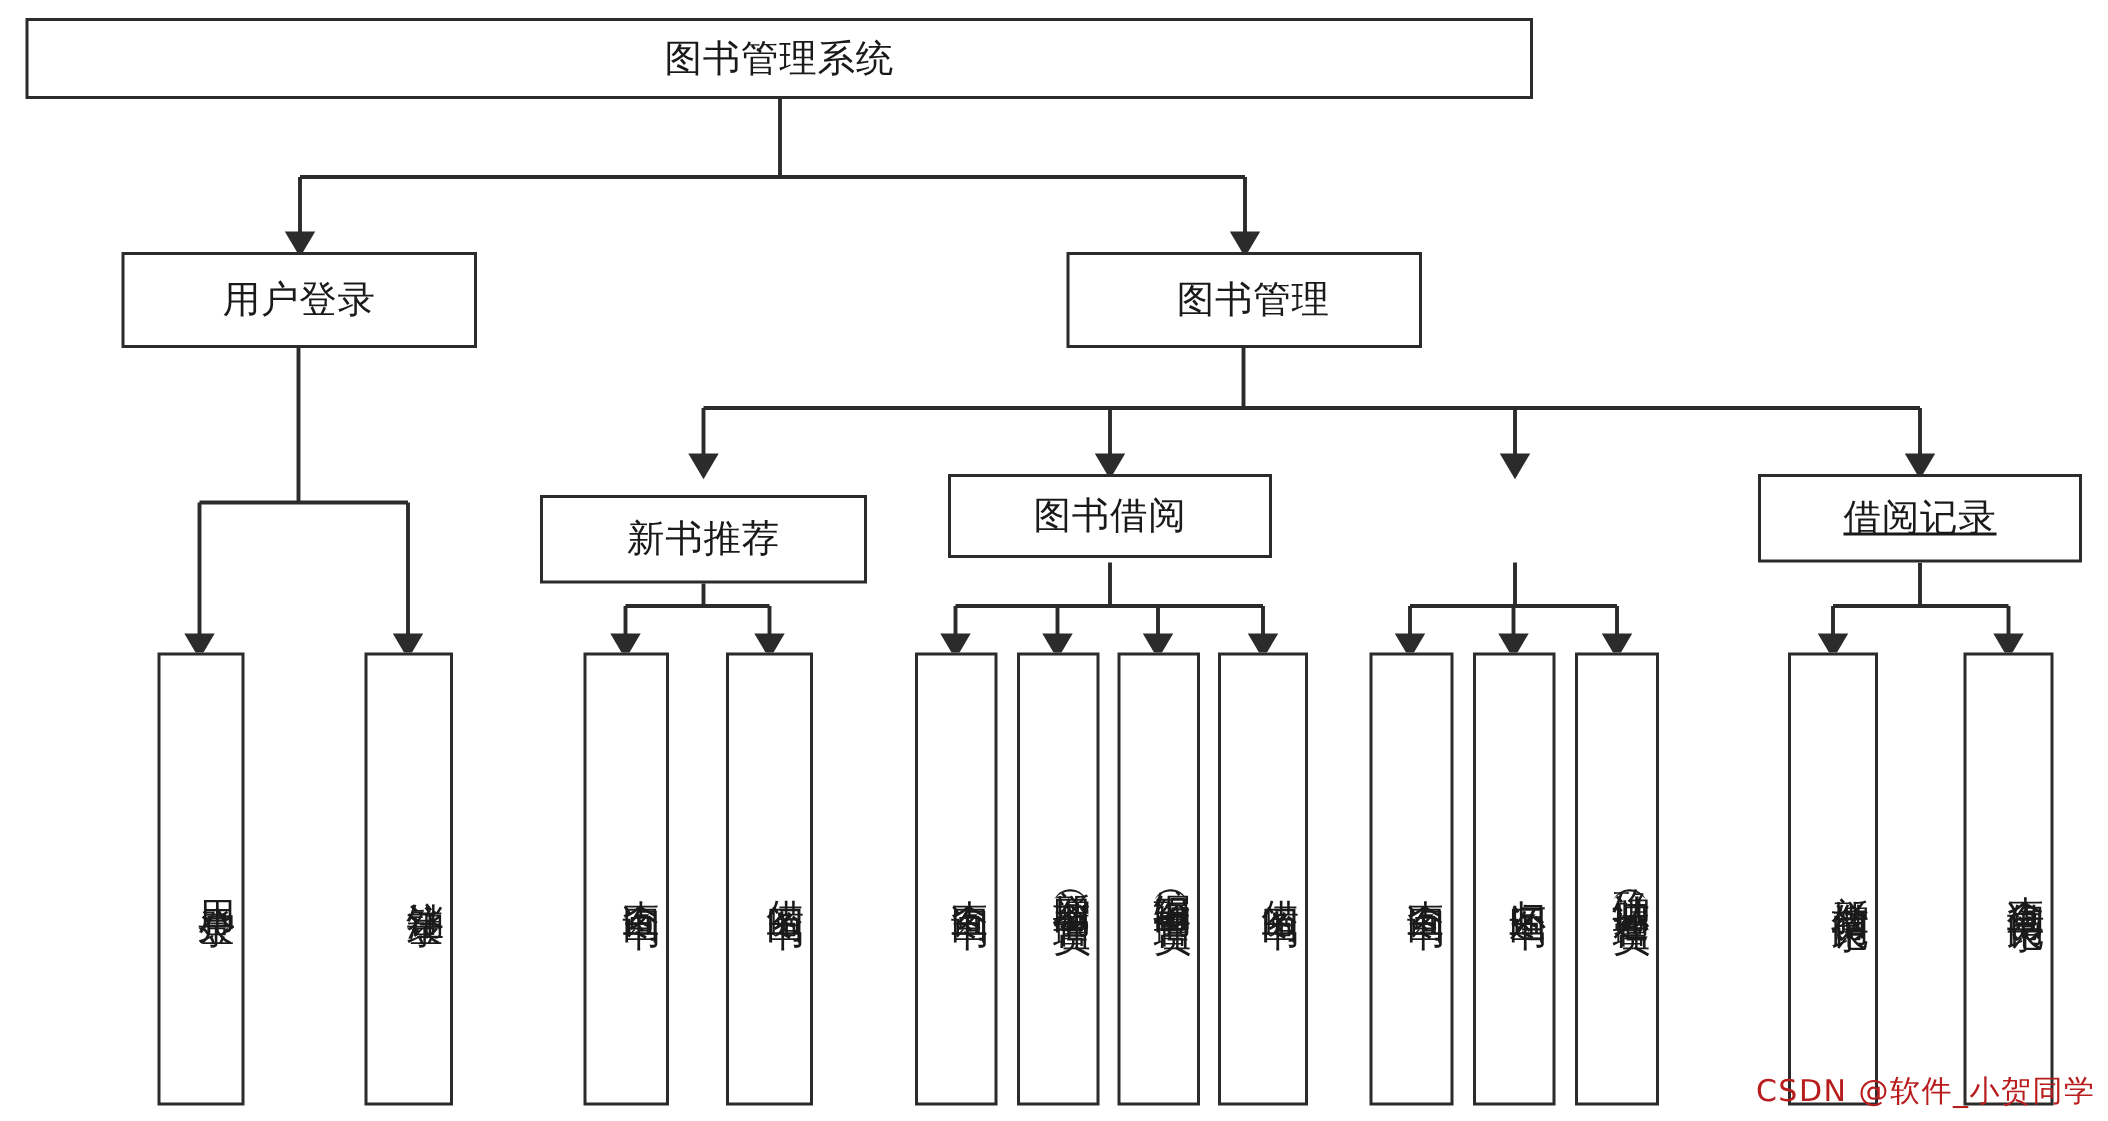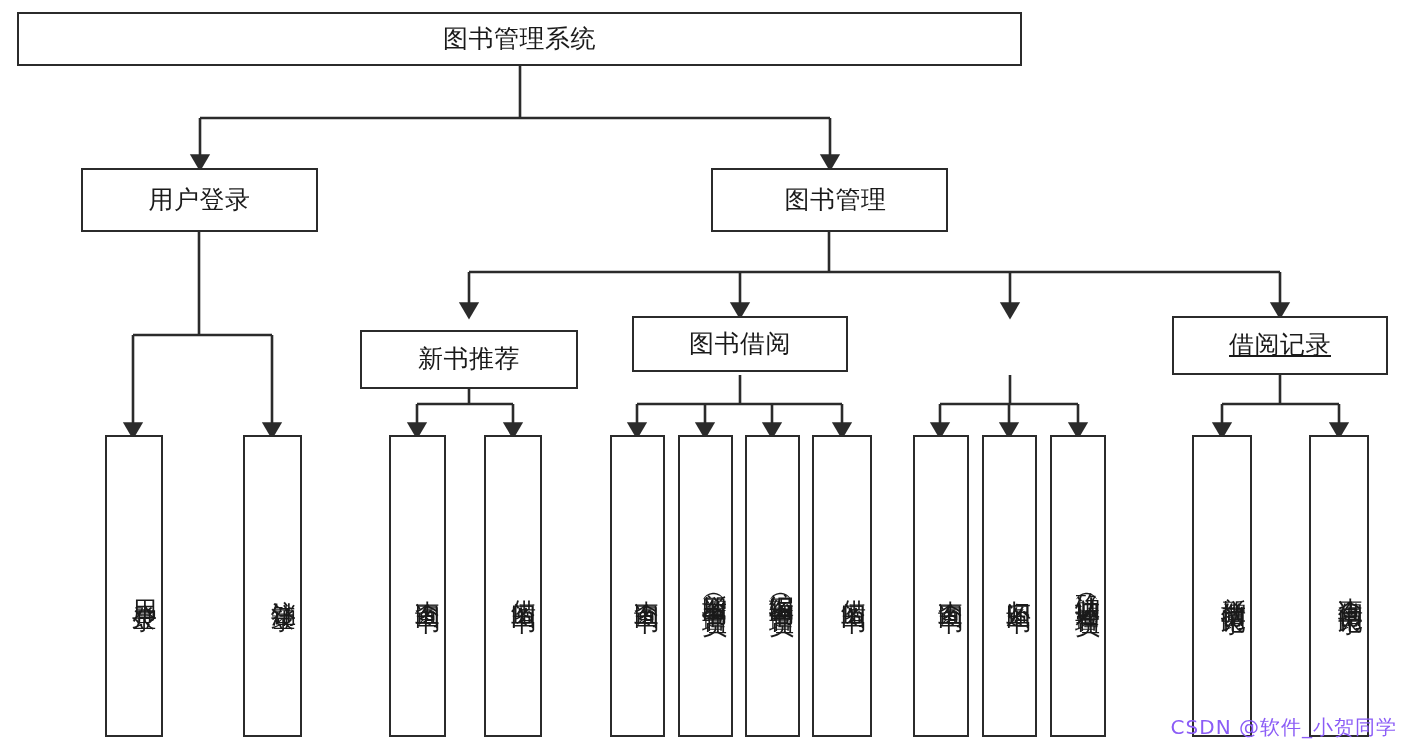--- a/index.html
+++ b/index.html
@@ -53,21 +53,21 @@
     text-orientation:upright;
     white-space:nowrap;
     display:block;
   }
   .node-root{ font-size:26px; }
   .watermark{
     position:absolute;
     right:8px;
     bottom:6px;
     font-size:20px;
-    color:#8b5cf6;
+    color:#b91c1c;
     letter-spacing:1px;
     white-space:nowrap;
     user-select:none;
   }
 </style>
 </head>
 <body>
 
 <div id="canvas">
 

